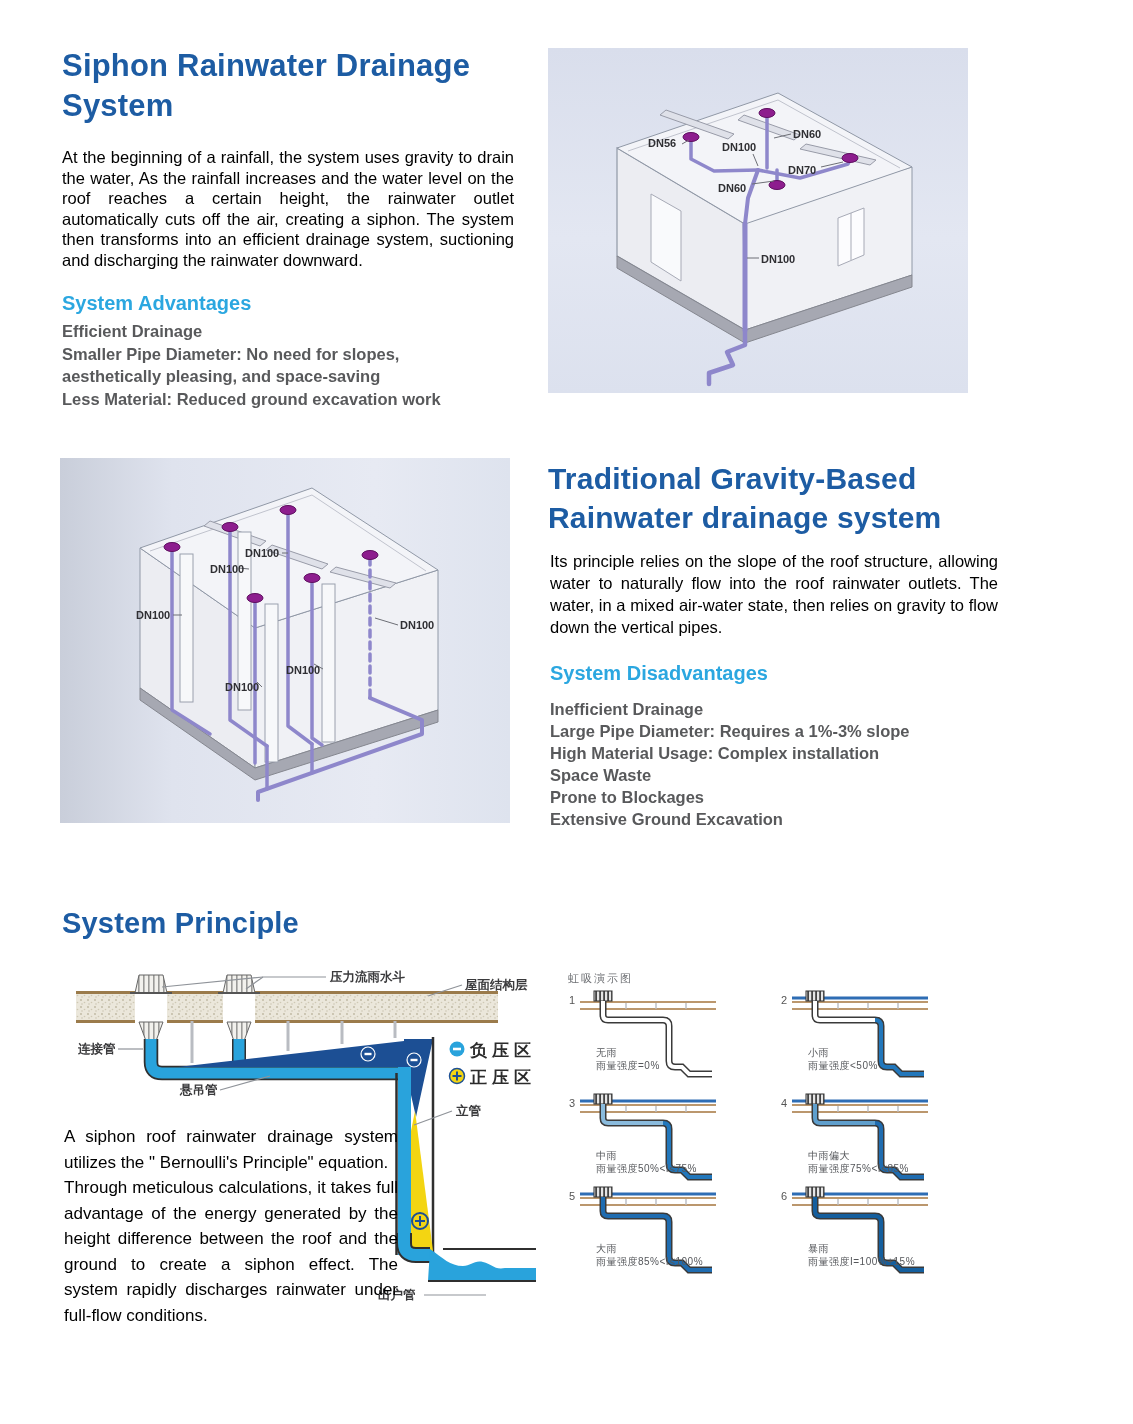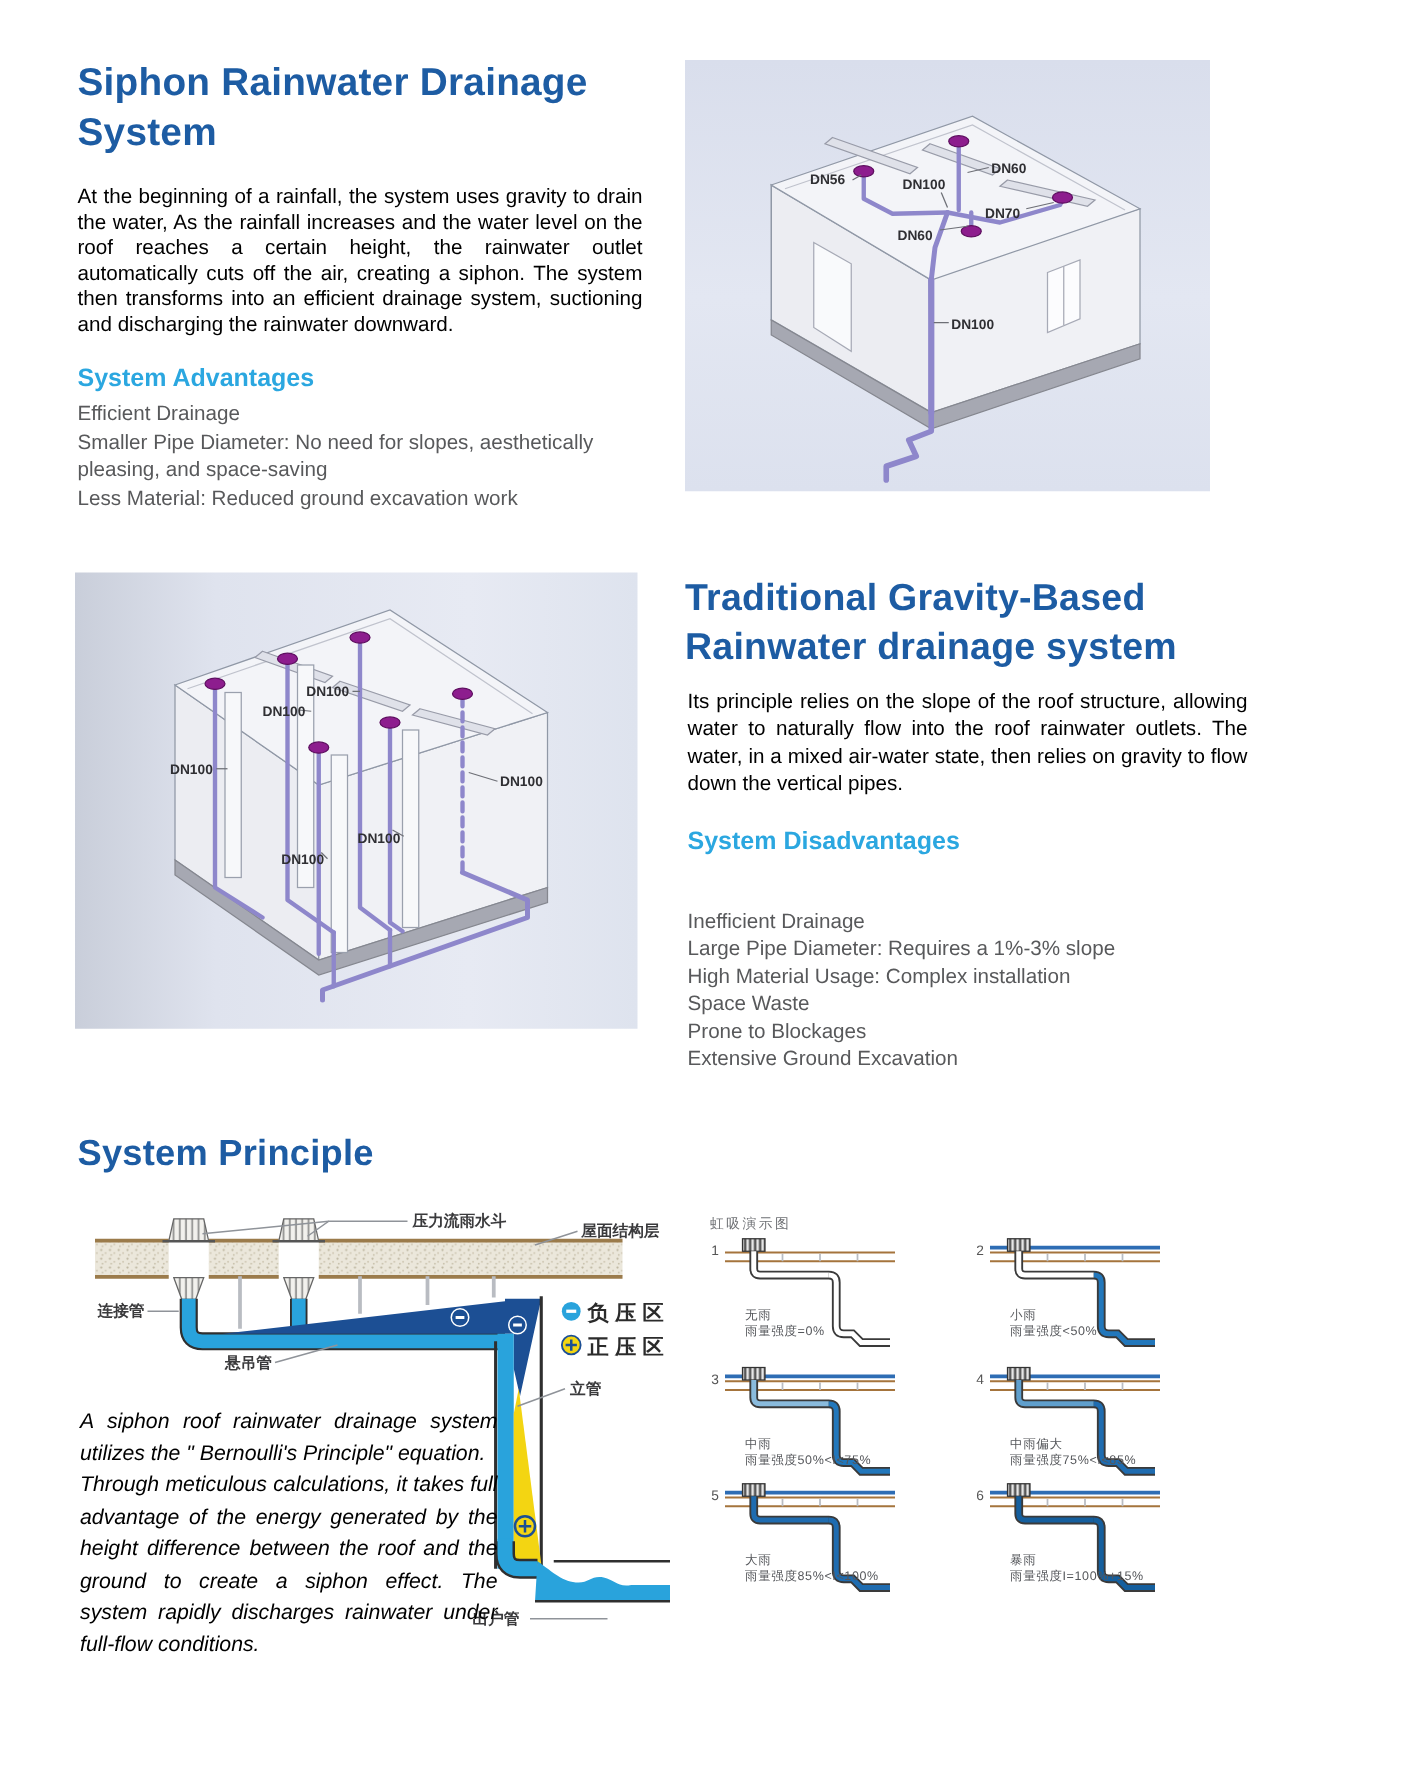--- a/index.html
+++ b/index.html
@@ -2,21 +2,21 @@
 <html><head>
 <meta charset="utf-8">
 <style>
   html,body{margin:0;padding:0;background:#fff;}
   body{width:1133px;height:1424px;position:relative;font-family:"Liberation Sans",sans-serif;overflow:hidden;}
   .abs{position:absolute;}
   
   .h1{font-size:31px;font-weight:bold;color:#1d5ca3;line-height:40px;letter-spacing:.2px;}
   .h2{font-size:20px;font-weight:bold;color:#2ba7e0;}
   .body-txt{font-size:16.5px;color:#000000;line-height:20.5px;text-align:justify;}
-  .list-txt{font-size:16.5px;color:#58595b;line-height:22.5px;}
+  .list-txt{font-size:16.5px;color:#58595b;line-height:22.5px;font-weight:bold;}
   
   #d1-box{left:548px;top:48px;width:420px;height:345px;background:linear-gradient(180deg,#d9deec 0%,#e3e7f2 55%,#dce1ee 100%);}
   #d2-box{left:60px;top:458px;width:450px;height:365px;background:linear-gradient(90deg,#c9ceda 0%,#dfe3ee 25%,#e7eaf3 70%,#dee3ee 100%);}
   svg{display:block;}
   .dn{font-size:11px;font-weight:bold;fill:#2f2f33;}
   .leader{stroke:#6d6f76;stroke-width:1;fill:none;}
   .pipe{stroke:#8e87cb;fill:none;stroke-linejoin:round;stroke-linecap:round;}
   .wallline{stroke:#9098a6;stroke-width:1.2;}
   
   .clabel{font-size:12.5px;font-weight:bold;fill:#3a3a3c;}
@@ -168,21 +168,21 @@
   <text class="dn" x="165" y="233">DN100</text>
 </svg>
 </div>
 
 <div class="abs h1" style="left:548px;top:459px;width:452px;font-size:30px;line-height:39px;">Traditional Gravity-Based Rainwater drainage system</div>
 
 <div class="abs body-txt" style="left:550px;top:550px;width:448px;line-height:22px;">Its principle relies on the slope of the roof structure, allowing water to naturally flow into the roof rainwater outlets. The water, in a mixed air-water state, then relies on gravity to flow down the vertical pipes.</div>
 
 <div class="abs h2" style="left:550px;top:662px;">System Disadvantages</div>
 
-<div class="abs list-txt" style="left:550px;top:698px;width:440px;line-height:22px;margin-top:28px;">
+<div class="abs list-txt" style="left:550px;top:698px;width:440px;line-height:22px;">
   <div>Inefficient Drainage</div>
   <div>Large Pipe Diameter: Requires a 1%-3% slope</div>
   <div>High Material Usage: Complex installation</div>
   <div>Space Waste</div>
   <div>Prone to Blockages</div>
   <div>Extensive Ground Excavation</div>
 </div>
 
 <div class="abs h1" style="left:62px;top:903px;font-size:29px;">System Principle</div>
 
@@ -265,21 +265,21 @@
   <path class="xleader" d="M394,148 L356,162"></path>
   <path class="xleader" d="M366,332 L428,332"></path>
   <text class="clabel" x="272" y="18">压力流雨水斗</text>
   <text class="clabel" x="407" y="26">屋面结构层</text>
   <text class="clabel" x="20" y="90">连接管</text>
   <text class="clabel" x="122" y="131">悬吊管</text>
   <text class="clabel" x="398" y="152">立管</text>
   <text class="clabel" x="320" y="336">出户管</text>
 </svg>
 
-<div class="abs" style="left:64px;top:1124px;width:334px;font-style:italic;">
+<div class="abs" style="left:64px;top:1124px;width:334px;">
   <div class="body-txt" style="font-size:17px;line-height:25.5px;">A siphon roof rainwater drainage system utilizes the " Bernoulli's Principle" equation.</div>
   <div class="body-txt" style="font-size:17px;line-height:25.5px;">Through meticulous calculations, it takes full advantage of the energy generated by the height difference between the roof and the ground to create a siphon effect. The system rapidly discharges rainwater under full-flow conditions.</div>
 </div>
 
 <div id="demo-heading" class="abs">虹吸演示图</div>
 
 <div id="panels" class="abs">
 
   <div class="panel pp1">
     <svg class="p1" width="200" height="100" viewBox="0 0 200 100">

